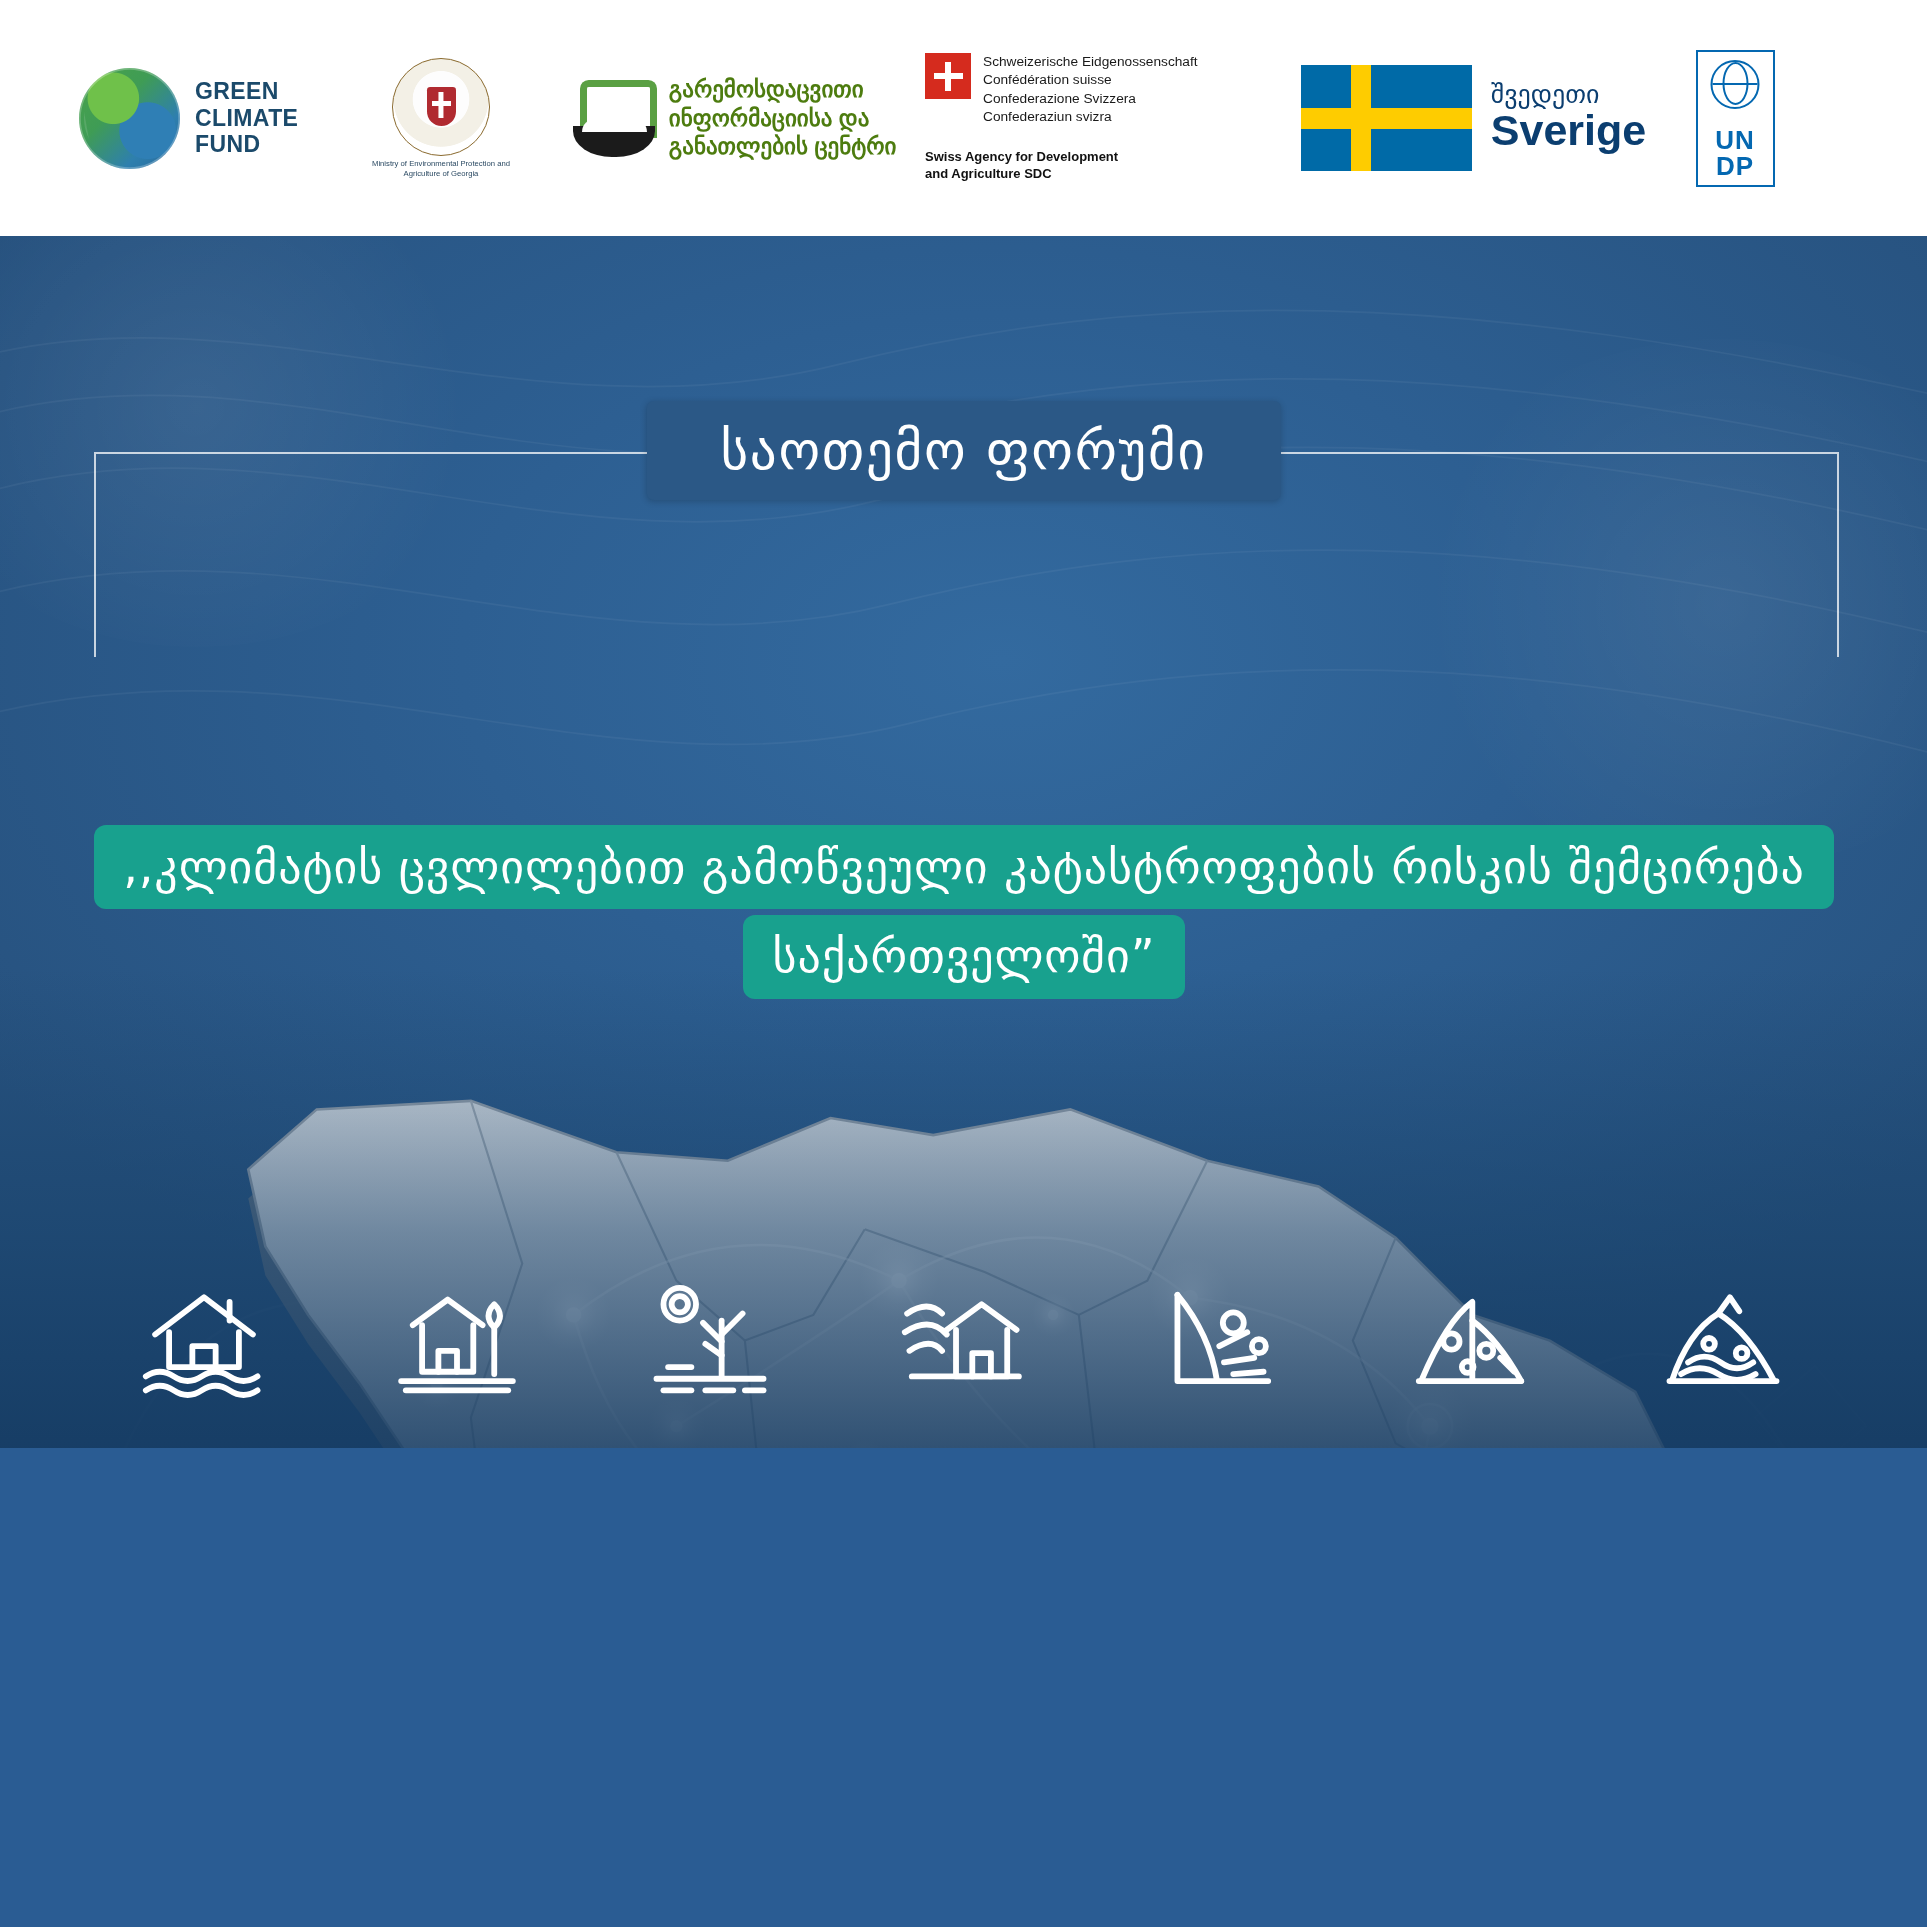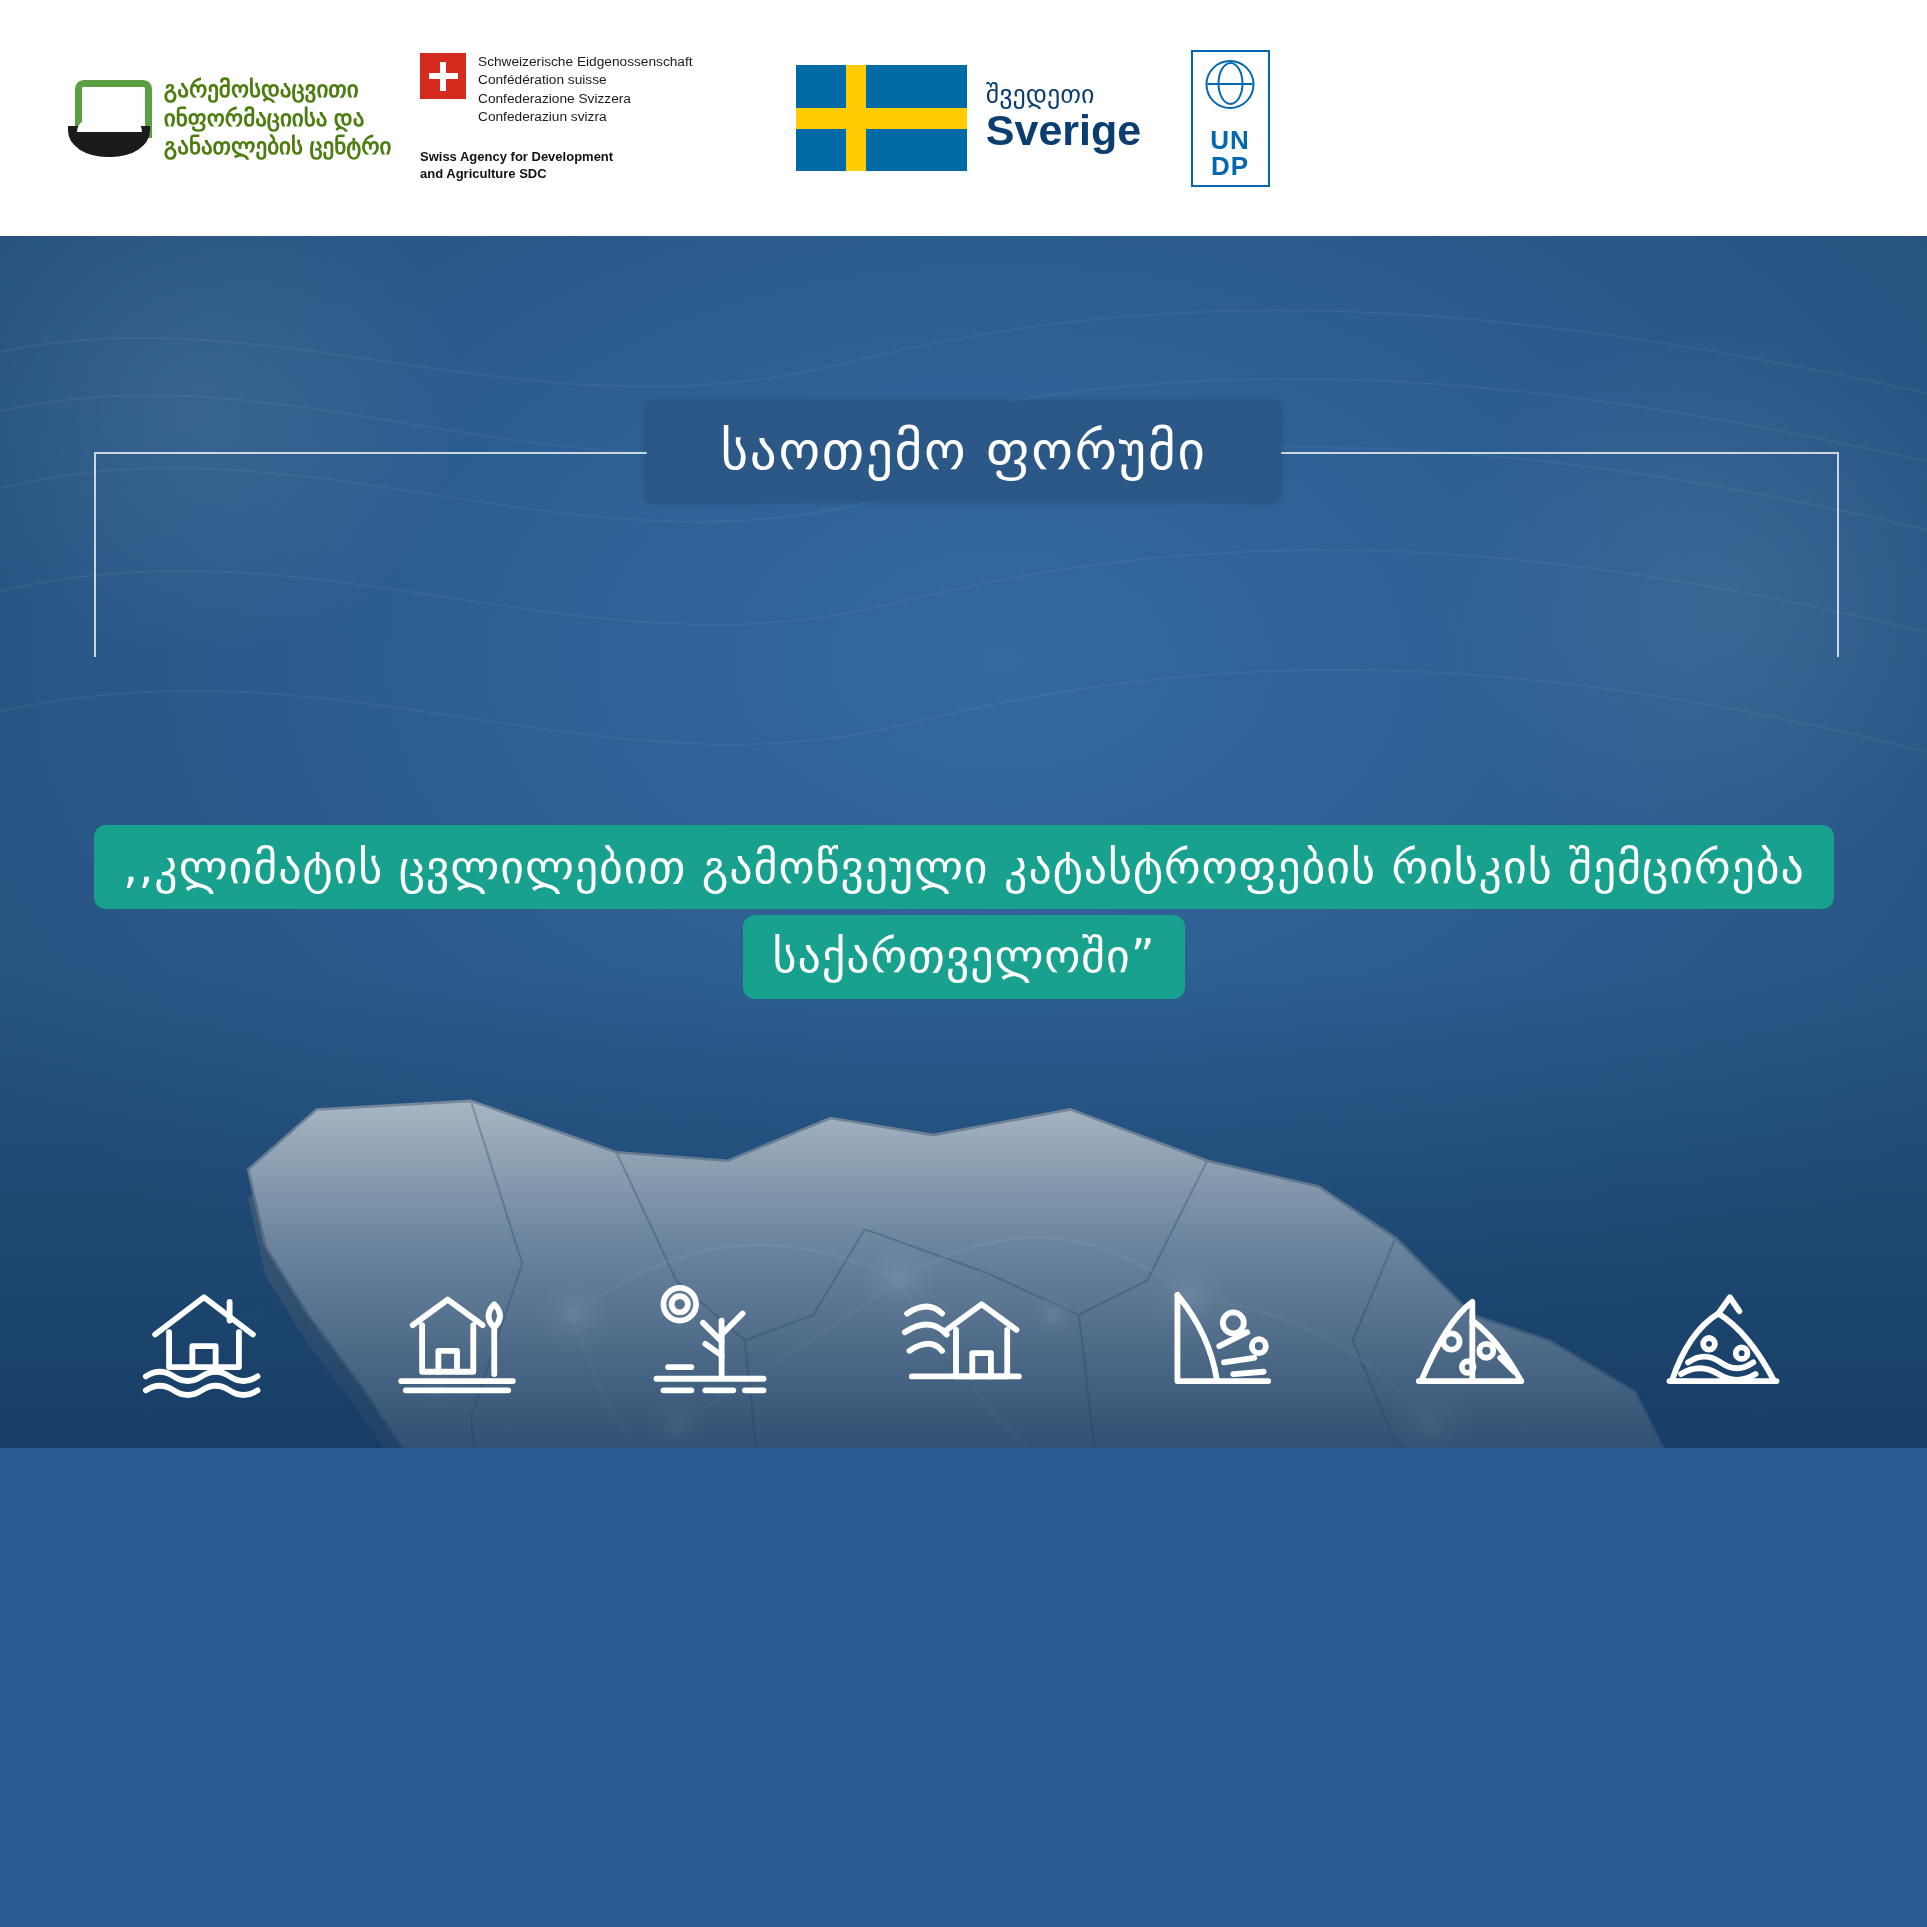--- a/index.html
+++ b/index.html
@@ -188,21 +188,36 @@
   }
   .icon-strip .ico{width:146px;height:128px;}
   .icon-strip svg{width:100%;height:100%;}
   .icon-strip svg *{stroke:#ffffff;fill:none;stroke-width:5;stroke-linecap:round;stroke-linejoin:round;}
 </style>
 </head>
 <body>
 
 <div class="logo-bar">
 
-
+  <div class="logo-slot logo-gcf">
+    <div class="gcf-globe"></div>
+    <div class="gcf-text">
+      <div>GREEN</div>
+      <div>CLIMATE</div>
+      <div>FUND</div>
+    </div>
+  </div>
+
+  <div class="logo-slot logo-gov">
+    <div class="gov-emblem">
+      <div class="gov-shield"></div>
+      <div class="gov-ring-text"></div>
+    </div>
+    <div class="gov-caption">Ministry of Environmental Protection and Agriculture of Georgia</div>
+  </div>
 
   <div class="logo-slot logo-emi">
     <div class="emi-mark">
       <div class="sq"></div>
       <div class="book"></div>
     </div>
     <div class="emi-text">გარემოსდაცვითი ინფორმაციისა და განათლების ცენტრი</div>
   </div>
 
   <div class="logo-slot logo-swiss">

